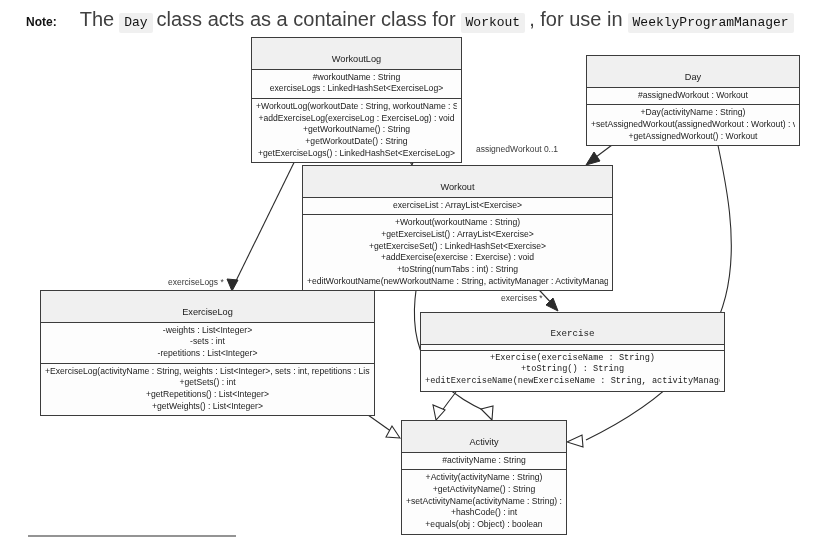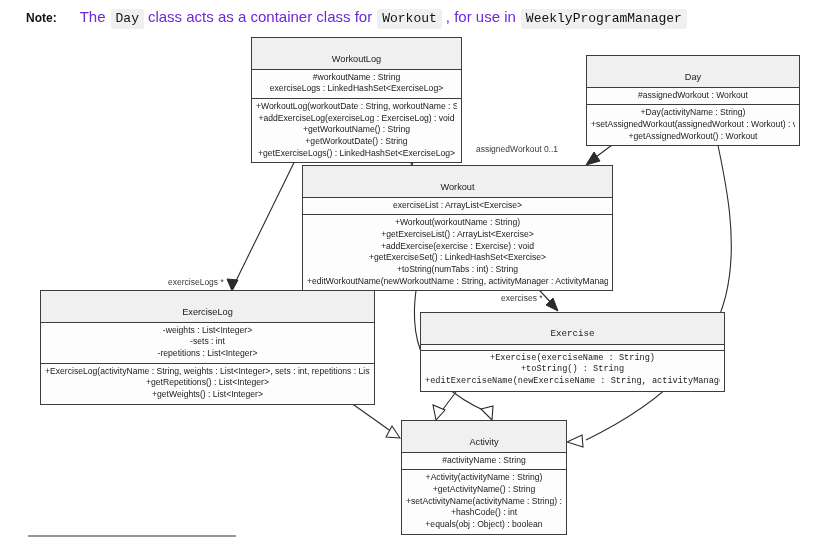--- a/index.html
+++ b/index.html
@@ -26,22 +26,22 @@
     align-items: baseline;
     white-space: nowrap;
   }
   #note-bar .note-lead {
     font-size: 12px;
     font-weight: bold;
     color: #111;
     margin-right: 23px;
   }
   #note-bar .note-word {
-    font-size: 15px;
-    color: #6d28d9;
+    font-size: 20px;
+    color: #404040;
     margin-right: 5px;
   }
   #note-bar .code-chip {
     font-family: "Liberation Mono", "DejaVu Sans Mono", monospace;
     font-size: 13px;
     background: #f0f0f0;
     color: #111;
     padding: 2px 5px 3px 5px;
     border-radius: 2px;
     margin-right: 4px;
@@ -214,36 +214,37 @@
 </div>
 
 <div class="uml-class" id="class-workout">
   <div class="uml-name">Workout</div>
   <div class="uml-compartment uml-attrs">
     <div>exerciseList : ArrayList&lt;Exercise&gt;</div>
   </div>
   <div class="uml-compartment uml-methods">
     <div>+Workout(workoutName : String)</div>
     <div>+getExerciseList() : ArrayList&lt;Exercise&gt;</div>
+    <div>+getExerciseSet() : LinkedHashSet&lt;Exercise&gt;</div>
     <div>+addExercise(exercise : Exercise) : void</div>
-    <div>+getExerciseSet() : LinkedHashSet&lt;Exercise&gt;</div>
     <div>+toString(numTabs : int) : String</div>
     <div>+editWorkoutName(newWorkoutName : String, activityManager : ActivityManager) : void</div>
   </div>
 </div>
 
 <div class="uml-class" id="class-exerciselog">
   <div class="uml-name">ExerciseLog</div>
   <div class="uml-compartment uml-attrs">
     <div>-weights : List&lt;Integer&gt;</div>
     <div>-sets : int</div>
     <div>-repetitions : List&lt;Integer&gt;</div>
   </div>
   <div class="uml-compartment uml-methods">
     <div>+ExerciseLog(activityName : String, weights : List&lt;Integer&gt;, sets : int, repetitions : List&lt;Integer&gt;)</div>
+    <div>+getSets() : int</div>
     <div>+getRepetitions() : List&lt;Integer&gt;</div>
     <div>+getWeights() : List&lt;Integer&gt;</div>
   </div>
 </div>
 
 <div class="uml-class" id="class-exercise">
   <div class="uml-name">Exercise</div>
   <div class="uml-compartment uml-attrs empty"></div>
   <div class="uml-compartment uml-methods">
     <div>+Exercise(exerciseName : String)</div>

